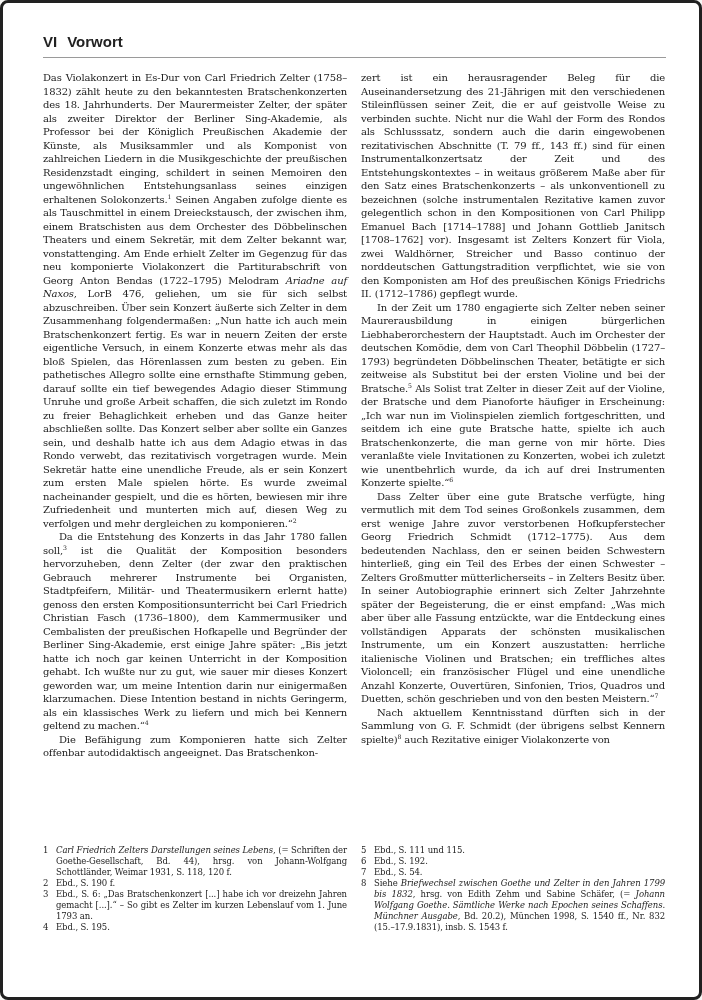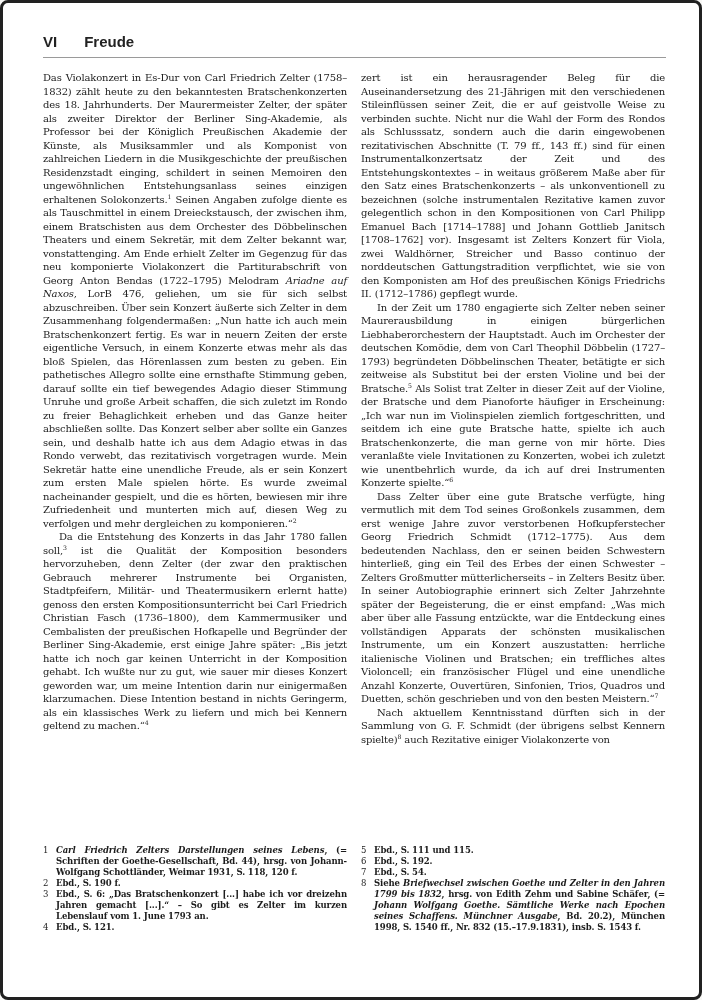--- a/index.html
+++ b/index.html
@@ -23,21 +23,21 @@
     border:3px solid var(--border);
     border-radius:8px;
     overflow:hidden;
   }
   .content{
     padding:30px 33px 0 40px;
   }
   .header{
     display:flex;
     align-items:baseline;
-    gap:27px;
+    gap:10px;
     font-family:"Liberation Sans","DejaVu Sans",sans-serif;
     font-weight:bold;
     font-size:15px;
     color:#222;
     padding-bottom:7px;
     border-bottom:1.5px solid var(--rule);
   }
   .cols{
     display:flex;
     gap:14px;
@@ -78,58 +78,58 @@
     display:flex;
   }
   .fn-num{
     width:13px;
     flex-shrink:0;
   }
   .fn-text{
     flex:1;
     text-align:justify;
     hyphens:auto;
-    font-weight:bold;
     -webkit-hyphens:auto;
   }
 </style>
 </head>
 <body>
 
 <div class="page">
   <div class="content">
 
     <div class="header">
       <span>VI</span>
-      <span>Freude</span>
+      <span>Vorwort</span>
     </div>
 
     <div class="cols">
 
       <div class="col">
         <div class="body-text">
             <p><span>Das Violakonzert in Es-Dur von Carl Friedrich Zelter (1758–1832) zählt heute zu den bekanntesten Bratschenkonzerten des 18. Jahrhunderts. Der Maurermeister Zelter, der später als zweiter Direktor der Berliner Sing-Akademie, als Professor bei der Königlich Preußischen Akademie der Künste, als Musiksammler und als Komponist von zahlreichen Liedern in die Musikgeschichte der preußischen Residenzstadt einging, schildert in seinen Memoiren den ungewöhnlichen Entstehungsanlass seines einzigen erhaltenen Solokonzerts.</span><sup>1</sup><span> Seinen Angaben zufolge diente es als Tauschmittel in einem Dreieckstausch, der zwischen ihm, einem Bratschisten aus dem Orchester des Döbbelinschen Theaters und einem Sekretär, mit dem Zelter bekannt war, vonstattenging. Am Ende erhielt Zelter im Gegenzug für das neu komponierte Violakonzert die Partiturabschrift von Georg Anton Bendas (1722–1795) Melodram </span><span class="it">Ariadne auf Naxos</span><span>, LorB 476, geliehen, um sie für sich selbst abzuschreiben. Über sein Konzert äußerte sich Zelter in dem Zusammenhang folgendermaßen: „Nun hatte ich auch mein Bratschenkonzert fertig. Es war in neuern Zeiten der erste eigentliche Versuch, in einem Konzerte etwas mehr als das bloß Spielen, das Hörenlassen zum besten zu geben. Ein pathetisches Allegro sollte eine ernsthafte Stimmung geben, darauf sollte ein tief bewegendes Adagio dieser Stimmung Unruhe und große Arbeit schaffen, die sich zuletzt im Rondo zu freier Behaglichkeit erheben und das Ganze heiter abschließen sollte. Das Konzert selber aber sollte ein Ganzes sein, und deshalb hatte ich aus dem Adagio etwas in das Rondo verwebt, das rezitativisch vorgetragen wurde. Mein Sekretär hatte eine unendliche Freude, als er sein Konzert zum ersten Male spielen hörte. Es wurde zweimal nacheinander gespielt, und die es hörten, bewiesen mir ihre Zufriedenheit und munterten mich auf, diesen Weg zu verfolgen und mehr dergleichen zu komponieren.“</span><sup>2</sup></p>
             <p class="indent"><span>Da die Entstehung des Konzerts in das Jahr 1780 fallen soll,</span><sup>3</sup><span> ist die Qualität der Komposition besonders hervorzuheben, denn Zelter (der zwar den praktischen Gebrauch mehrerer Instrumente bei Organisten, Stadtpfeifern, Militär- und Theatermusikern erlernt hatte) genoss den ersten Kompositionsunterricht bei Carl Friedrich Christian Fasch (1736–1800), dem Kammermusiker und Cembalisten der preußischen Hofkapelle und Begründer der Berliner Sing-Akademie, erst einige Jahre später: „Bis jetzt hatte ich noch gar keinen Unterricht in der Komposition gehabt. Ich wußte nur zu gut, wie sauer mir dieses Konzert geworden war, um meine Intention darin nur einigermaßen klarzumachen. Diese Intention bestand in nichts Geringerm, als ein klassisches Werk zu liefern und mich bei Kennern geltend zu machen.“</span><sup>4</sup></p>
+            <p class="indent"><span>Die Befähigung zum Komponieren hatte sich Zelter offenbar autodidaktisch angeeignet. Das Bratschenkon-</span></p>
           </div>
         <div class="footnotes">
             <div class="footnote">
               <span class="fn-num">1</span>
               <span class="fn-text"><span class="it">Carl Friedrich Zelters Darstellungen seines Lebens</span><span>, (= Schriften der Goethe-Gesellschaft, Bd. 44), hrsg. von Johann-Wolfgang Schottländer, Weimar 1931, S. 118, 120 f.</span></span>
             </div>
             <div class="footnote">
               <span class="fn-num">2</span>
               <span class="fn-text"><span>Ebd., S. 190 f.</span></span>
             </div>
             <div class="footnote">
               <span class="fn-num">3</span>
               <span class="fn-text"><span>Ebd., S. 6: „Das Bratschenkonzert [...] habe ich vor dreizehn Jahren gemacht [...].“ – So gibt es Zelter im kurzen Lebenslauf vom 1. June 1793 an.</span></span>
             </div>
             <div class="footnote">
               <span class="fn-num">4</span>
-              <span class="fn-text"><span>Ebd., S. 121.</span></span>
+              <span class="fn-text"><span>Ebd., S. 195.</span></span>
             </div>
           </div>
       </div>
 
       <div class="col">
         <div class="body-text">
             <p><span>zert ist ein herausragender Beleg für die Auseinandersetzung des 21-Jährigen mit den verschiedenen Stileinflüssen seiner Zeit, die er auf geistvolle Weise zu verbinden suchte. Nicht nur die Wahl der Form des Rondos als Schlusssatz, sondern auch die darin eingewobenen rezitativischen Abschnitte (T. 79 ff., 143 ff.) sind für einen Instrumentalkonzertsatz der Zeit und des Entstehungskontextes – in weitaus größerem Maße aber für den Satz eines Bratschenkonzerts – als unkonventionell zu bezeichnen (solche instrumentalen Rezitative kamen zuvor gelegentlich schon in den Kompositionen von Carl Philipp Emanuel Bach [1714–1788] und Johann Gottlieb Janitsch [1708–1762] vor). Insgesamt ist Zelters Konzert für Viola, zwei Waldhörner, Streicher und Basso continuo der norddeutschen Gattungstradition verpflichtet, wie sie von den Komponisten am Hof des preußischen Königs Friedrichs II. (1712–1786) gepflegt wurde.</span></p>
             <p class="indent"><span>In der Zeit um 1780 engagierte sich Zelter neben seiner Maurerausbildung in einigen bürgerlichen Liebhaberorchestern der Hauptstadt. Auch im Orchester der deutschen Komödie, dem von Carl Theophil Döbbelin (1727–1793) begründeten Döbbelinschen Theater, betätigte er sich zeitweise als Substitut bei der ersten Violine und bei der Bratsche.</span><sup>5</sup><span> Als Solist trat Zelter in dieser Zeit auf der Violine, der Bratsche und dem Pianoforte häufiger in Erscheinung: „Ich war nun im Violinspielen ziemlich fortgeschritten, und seitdem ich eine gute Bratsche hatte, spielte ich auch Bratschenkonzerte, die man gerne von mir hörte. Dies veranlaßte viele Invitationen zu Konzerten, wobei ich zuletzt wie unentbehrlich wurde, da ich auf drei Instrumenten Konzerte spielte.“</span><sup>6</sup></p>
             <p class="indent"><span>Dass Zelter über eine gute Bratsche verfügte, hing vermutlich mit dem Tod seines Großonkels zusammen, dem erst wenige Jahre zuvor verstorbenen Hofkupferstecher Georg Friedrich Schmidt (1712–1775). Aus dem bedeutenden Nachlass, den er seinen beiden Schwestern hinterließ, ging ein Teil des Erbes der einen Schwester – Zelters Großmutter mütterlicherseits – in Zelters Besitz über. In seiner Autobiographie erinnert sich Zelter Jahrzehnte später der Begeisterung, die er einst empfand: „Was mich aber über alle Fassung entzückte, war die Entdeckung eines vollständigen Apparats der schönsten musikalischen Instrumente, um ein Konzert auszustatten: herrliche italienische Violinen und Bratschen; ein treffliches altes Violoncell; ein französischer Flügel und eine unendliche Anzahl Konzerte, Ouvertüren, Sinfonien, Trios, Quadros und Duetten, schön geschrieben und von den besten Meistern.“</span><sup>7</sup></p>
             <p class="indent"><span>Nach aktuellem Kenntnisstand dürften sich in der Sammlung von G. F. Schmidt (der übrigens selbst Kennern spielte)</span><sup>8</sup><span> auch Rezitative einiger Violakonzerte von</span></p>

